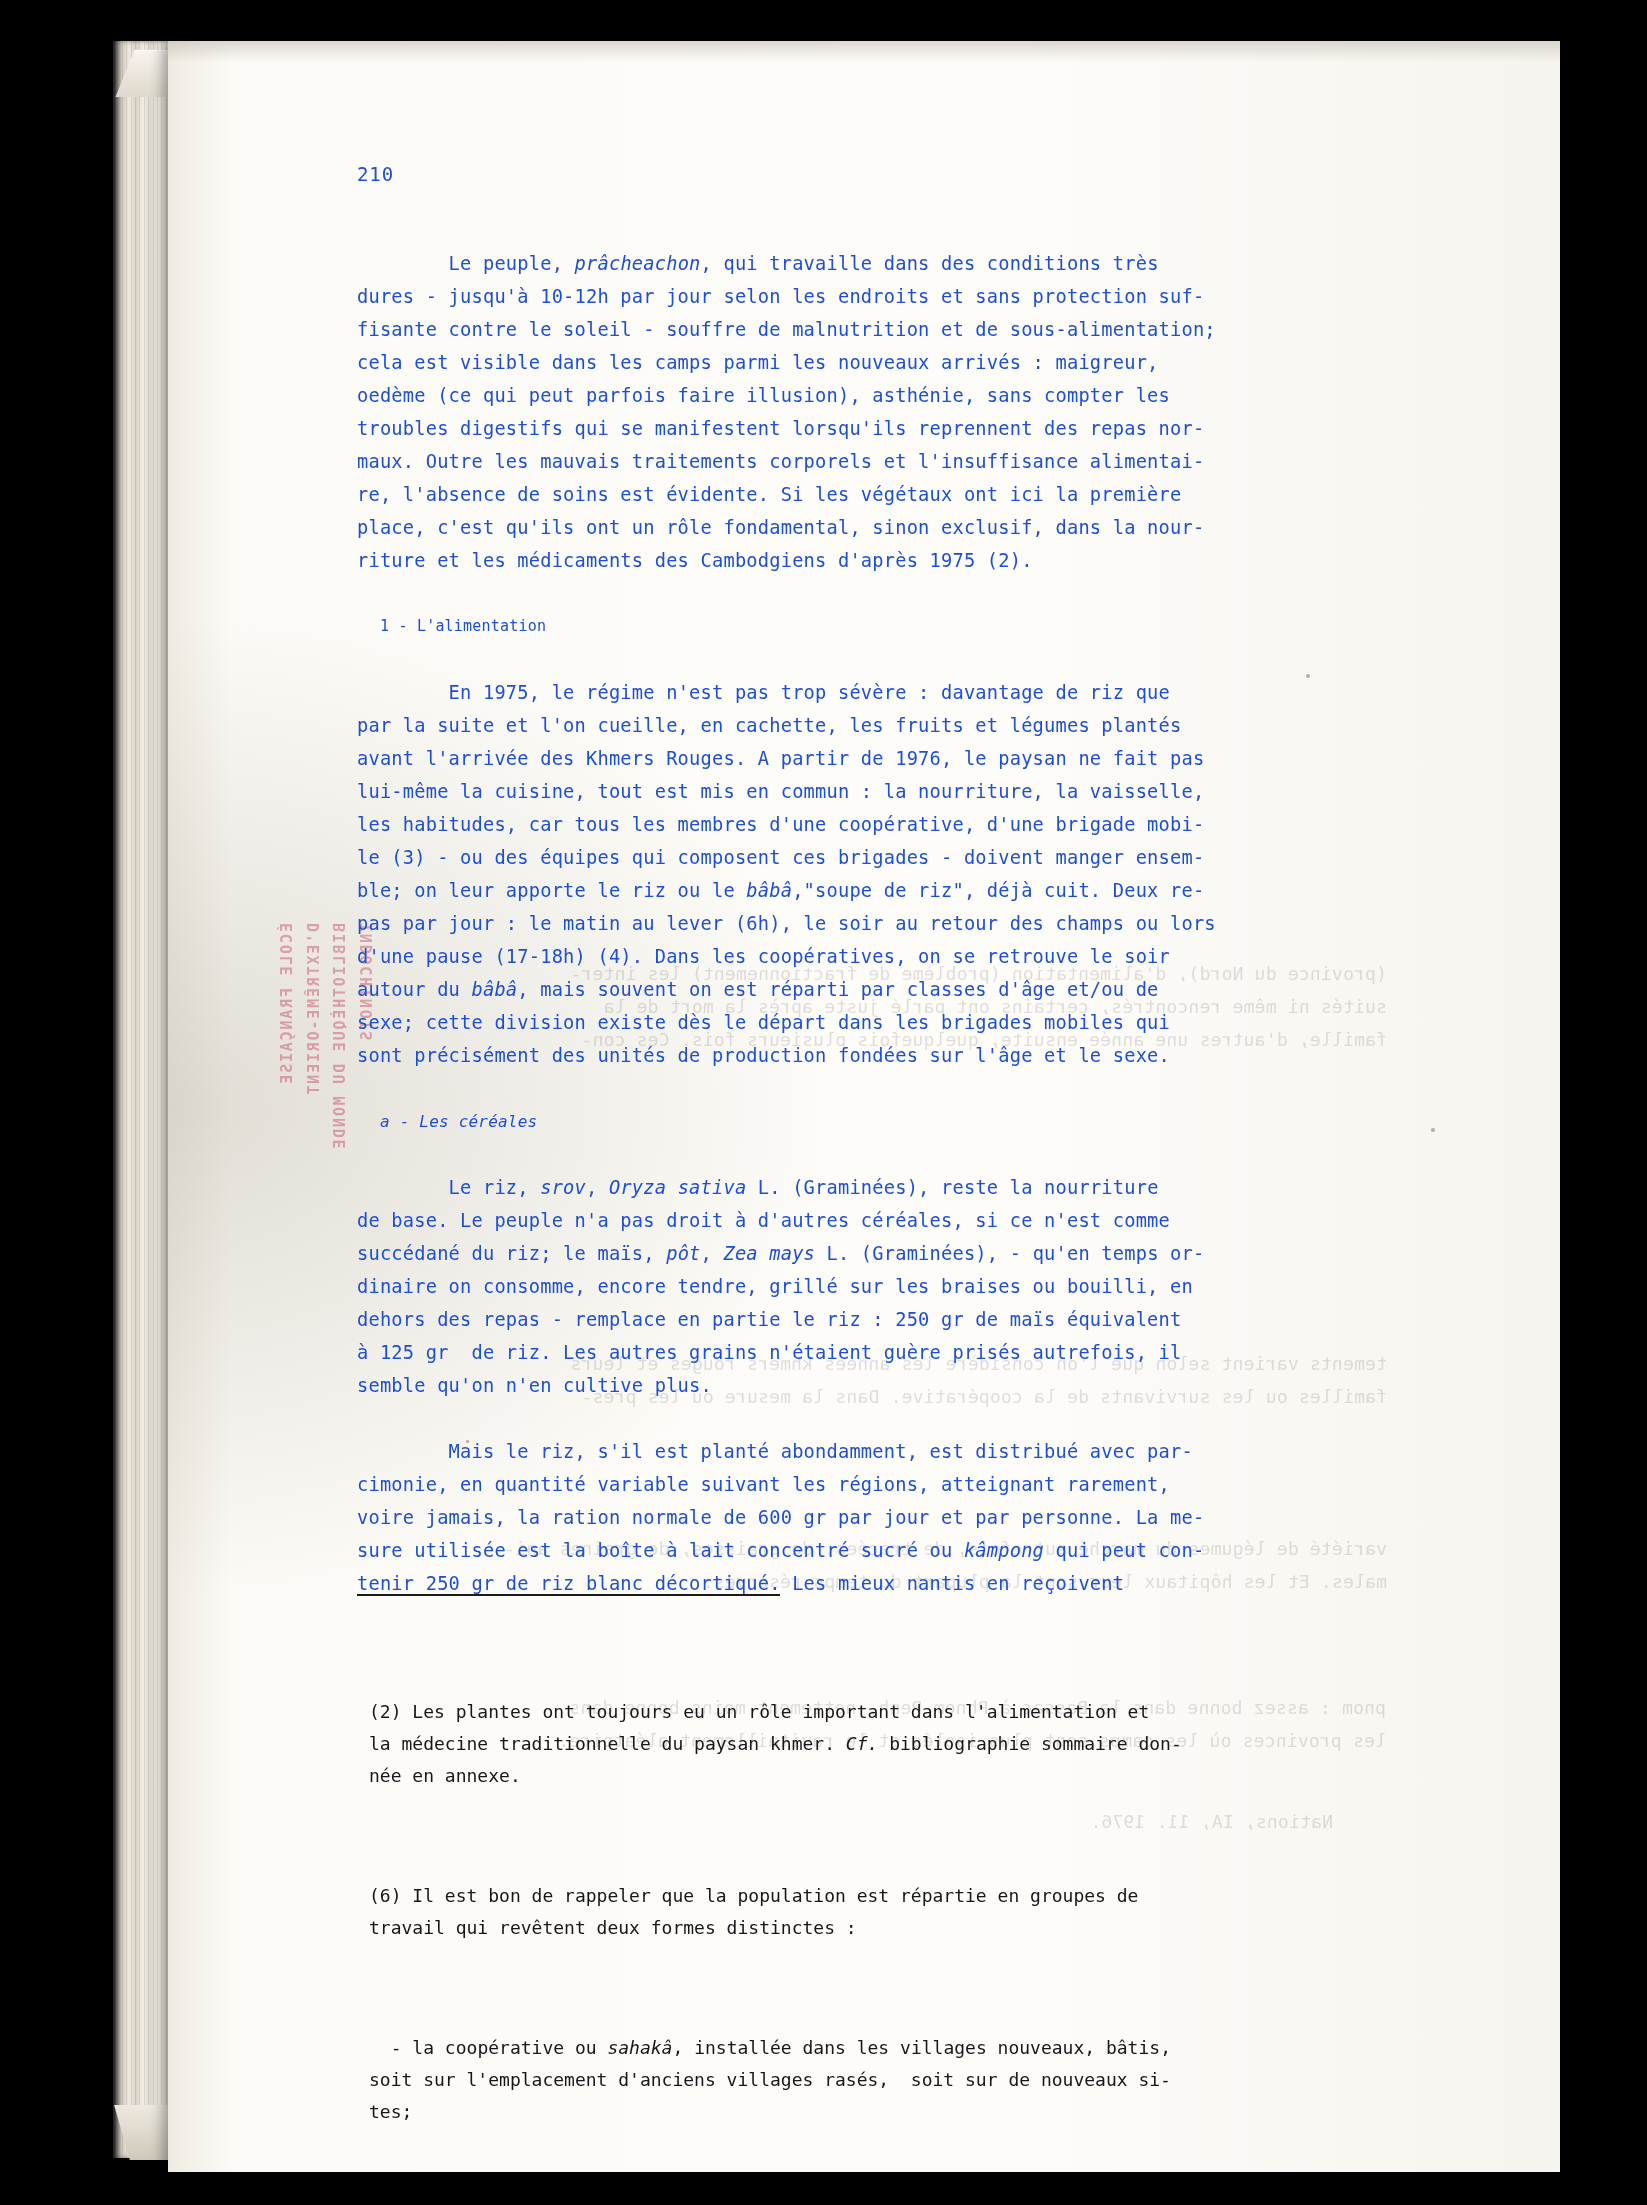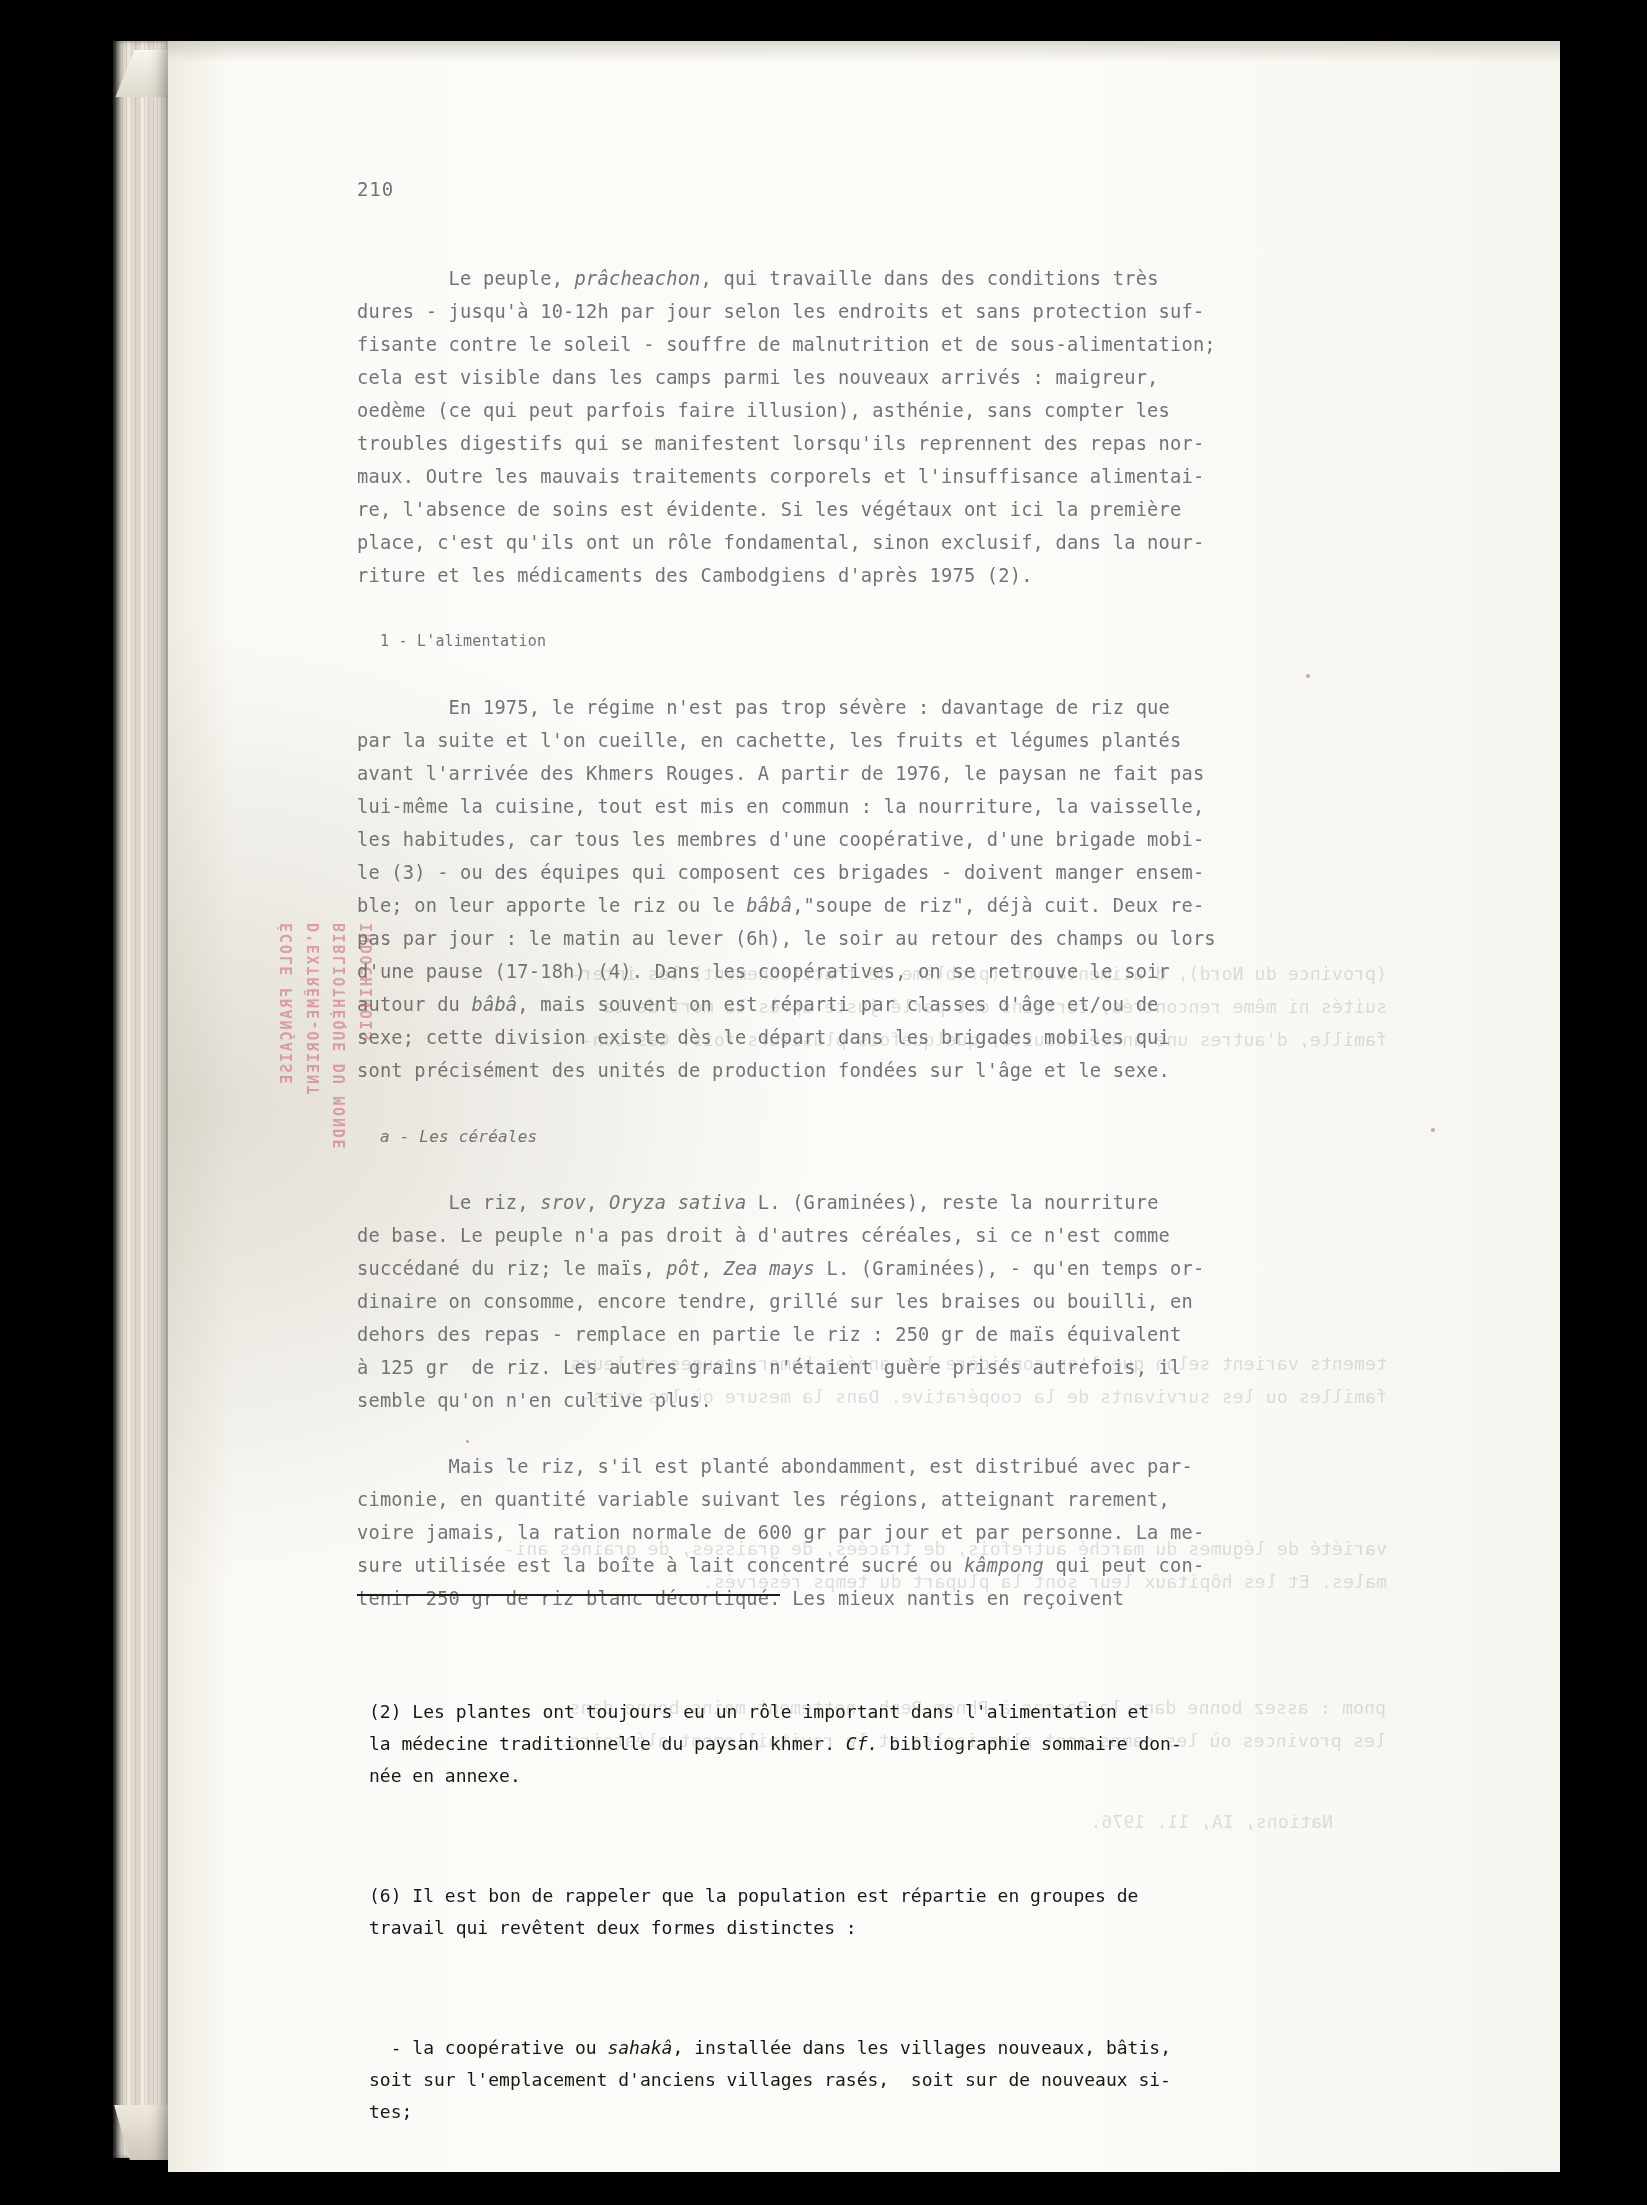--- a/index.html
+++ b/index.html
@@ -90,23 +90,23 @@
     left: 0; top: 0;
     width: 100%;
     height: 21px;
     background: linear-gradient(to bottom, rgba(160,152,136,0.35), rgba(255,255,255,0));
   }
 
   
   .text-col {
     position: absolute;
     left: 189px;
-    top: 132px;
+    top: 117px;
     width: 1041px;
-    color: #737373;
+    color: #1d4ed8;
     font-size: 18.7px;
     line-height: 33px;
     letter-spacing: 0.2px;
   }
   .folio {
     font-size: 19px;
     letter-spacing: 0.9px;
     margin: 0 0 56px 0;
   }
   p.body {

